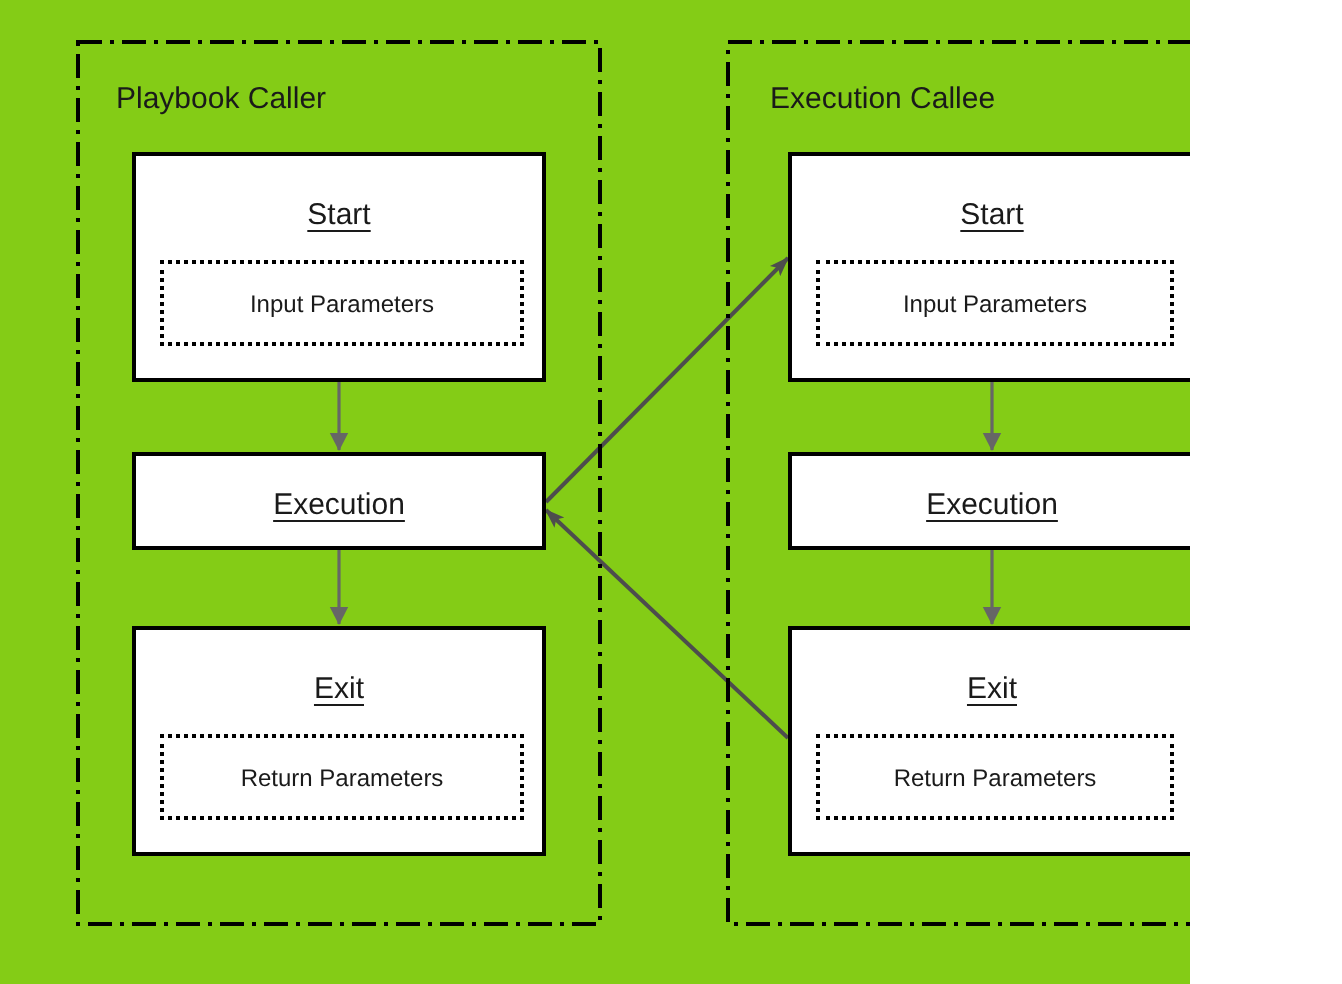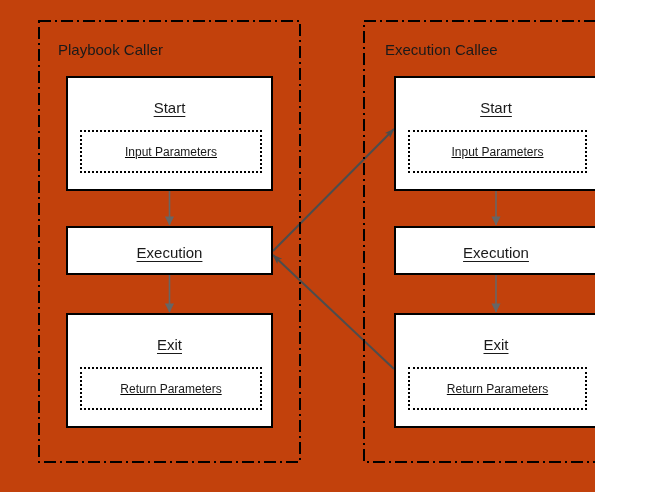--- a/index.html
+++ b/index.html
@@ -7,21 +7,21 @@
     padding: 0;
     background: #ffffff;
   }
   body {
     font-family: "Liberation Sans", sans-serif;
   }
   #canvas {
     position: relative;
     width: 595px;
     height: 492px;
-    background: #c2410c;
+    background: #84cc16;
     overflow: hidden;
   }
 
   
   .lane {
     position: absolute;
     box-sizing: border-box;
     border: 2px dashed #000000;
     background: transparent;
   }
@@ -53,21 +53,20 @@
     white-space: nowrap;
   }
   .param-box {
     position: absolute;
     box-sizing: border-box;
     border: 2px dotted #000000;
     background: transparent;
     display: flex;
     align-items: center;
     justify-content: center;
-    text-decoration: underline;
   }
   .param-label {
     font-size: 12px;
     color: #1a1a1a;
     line-height: 1;
     white-space: nowrap;
   }
 
   svg.overlay {
     position: absolute;

